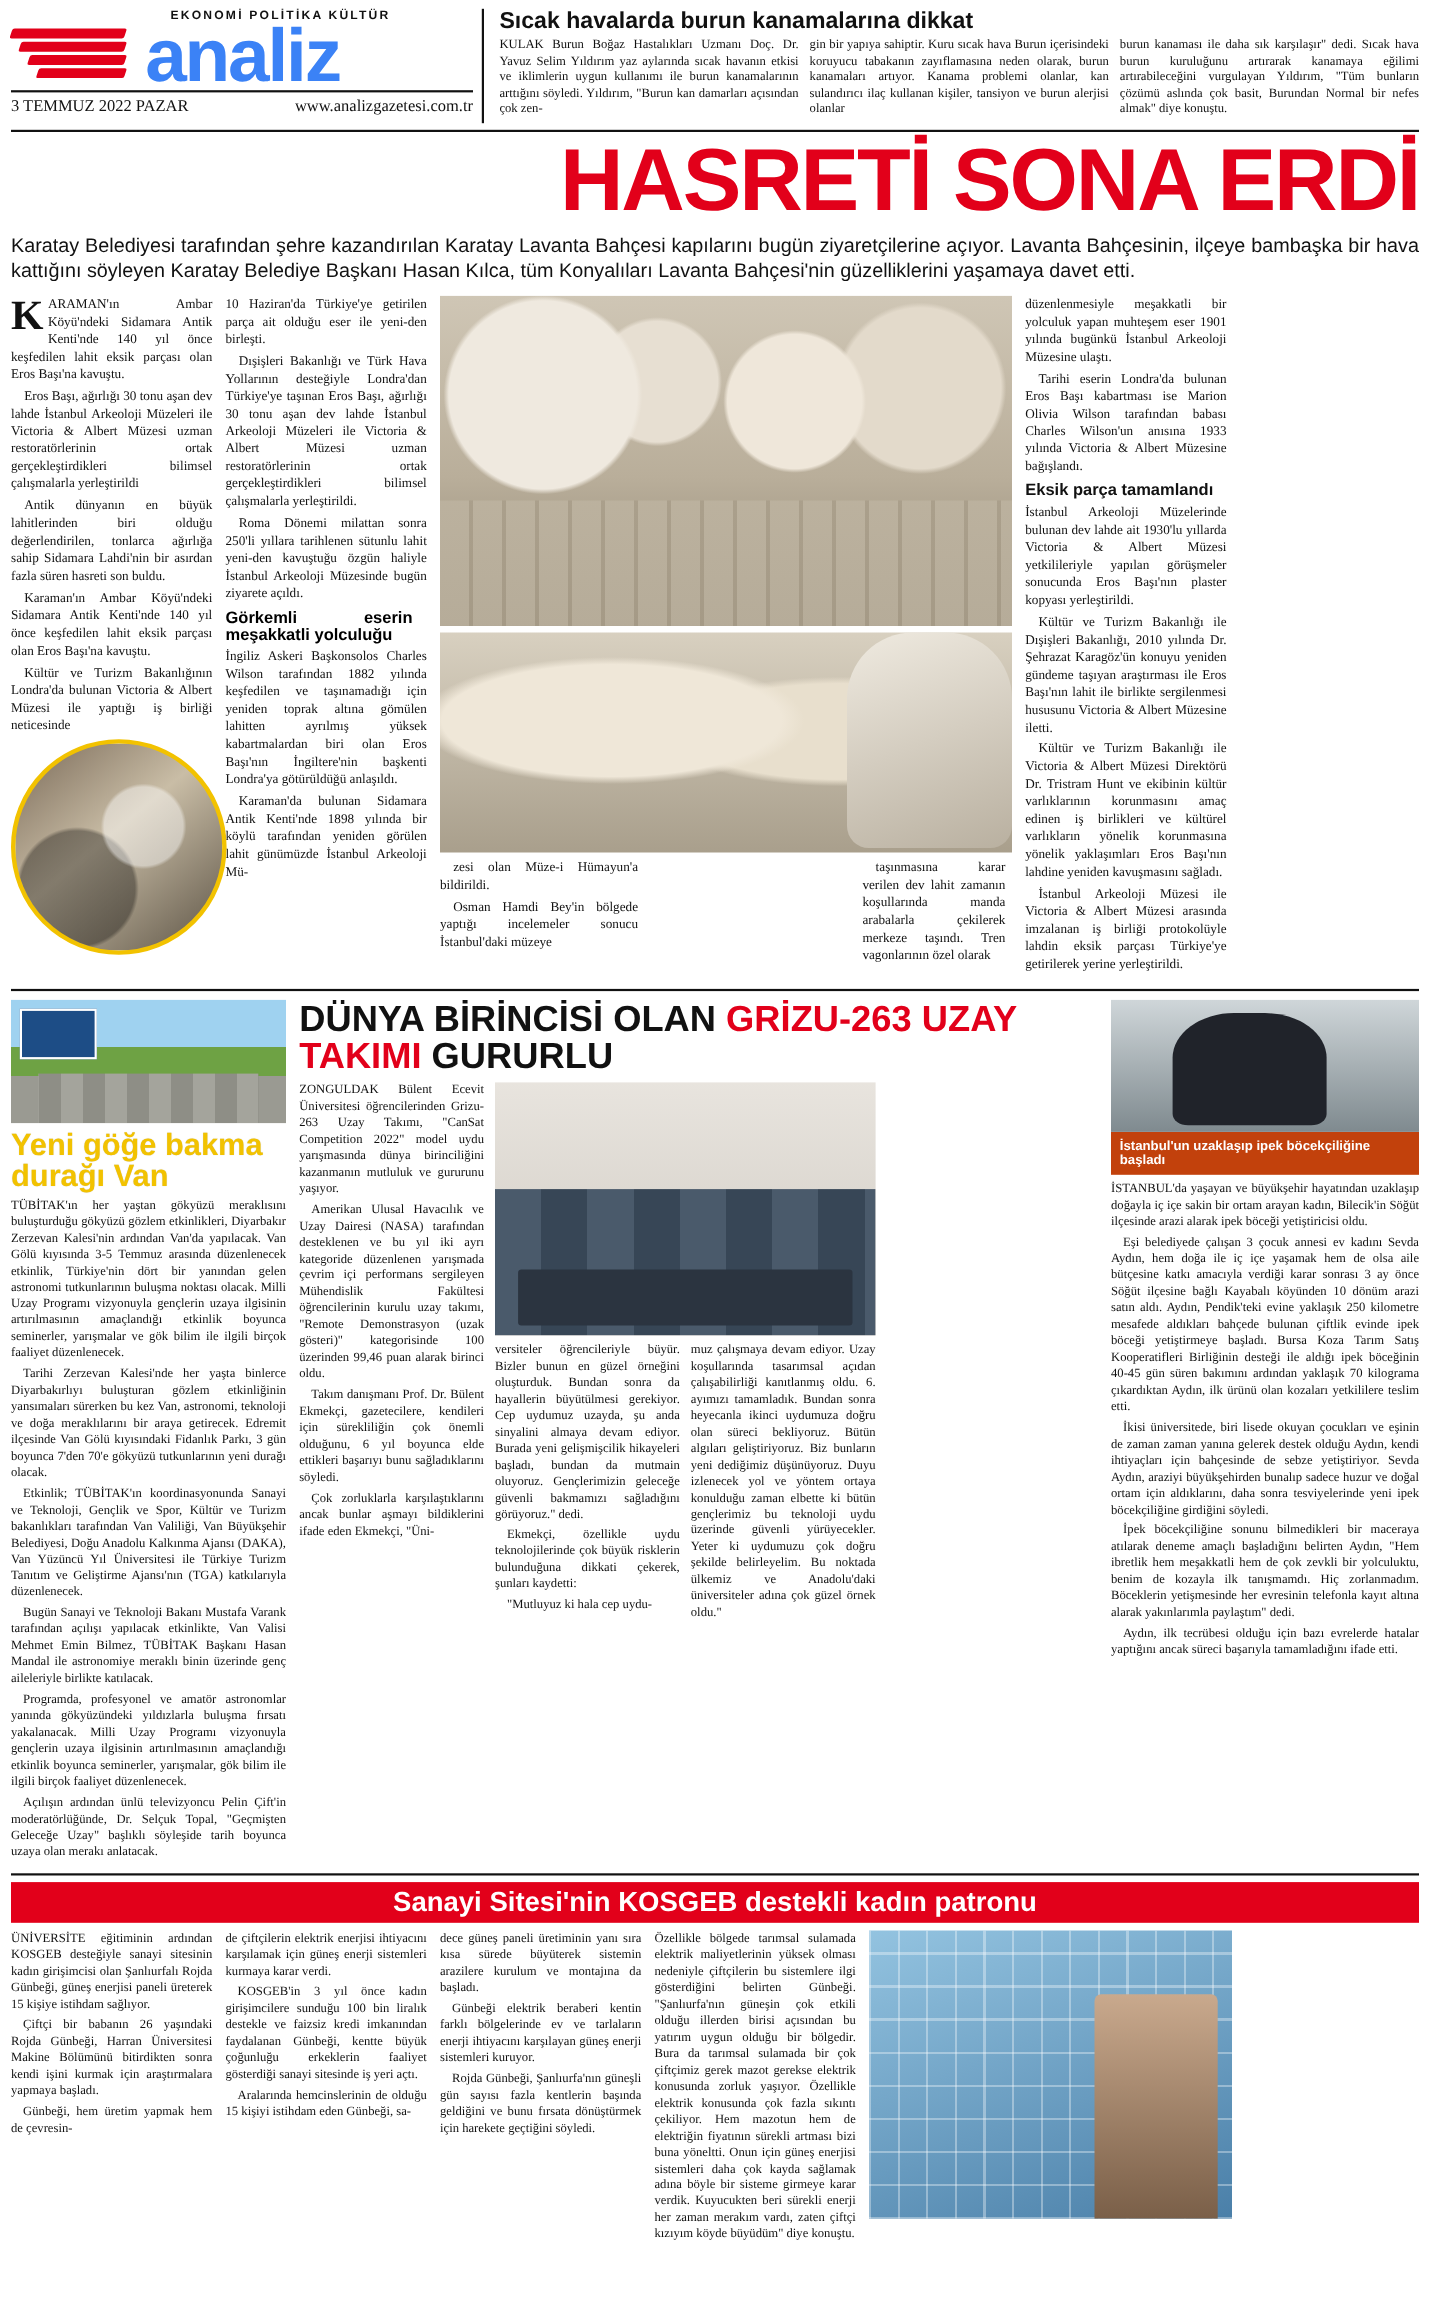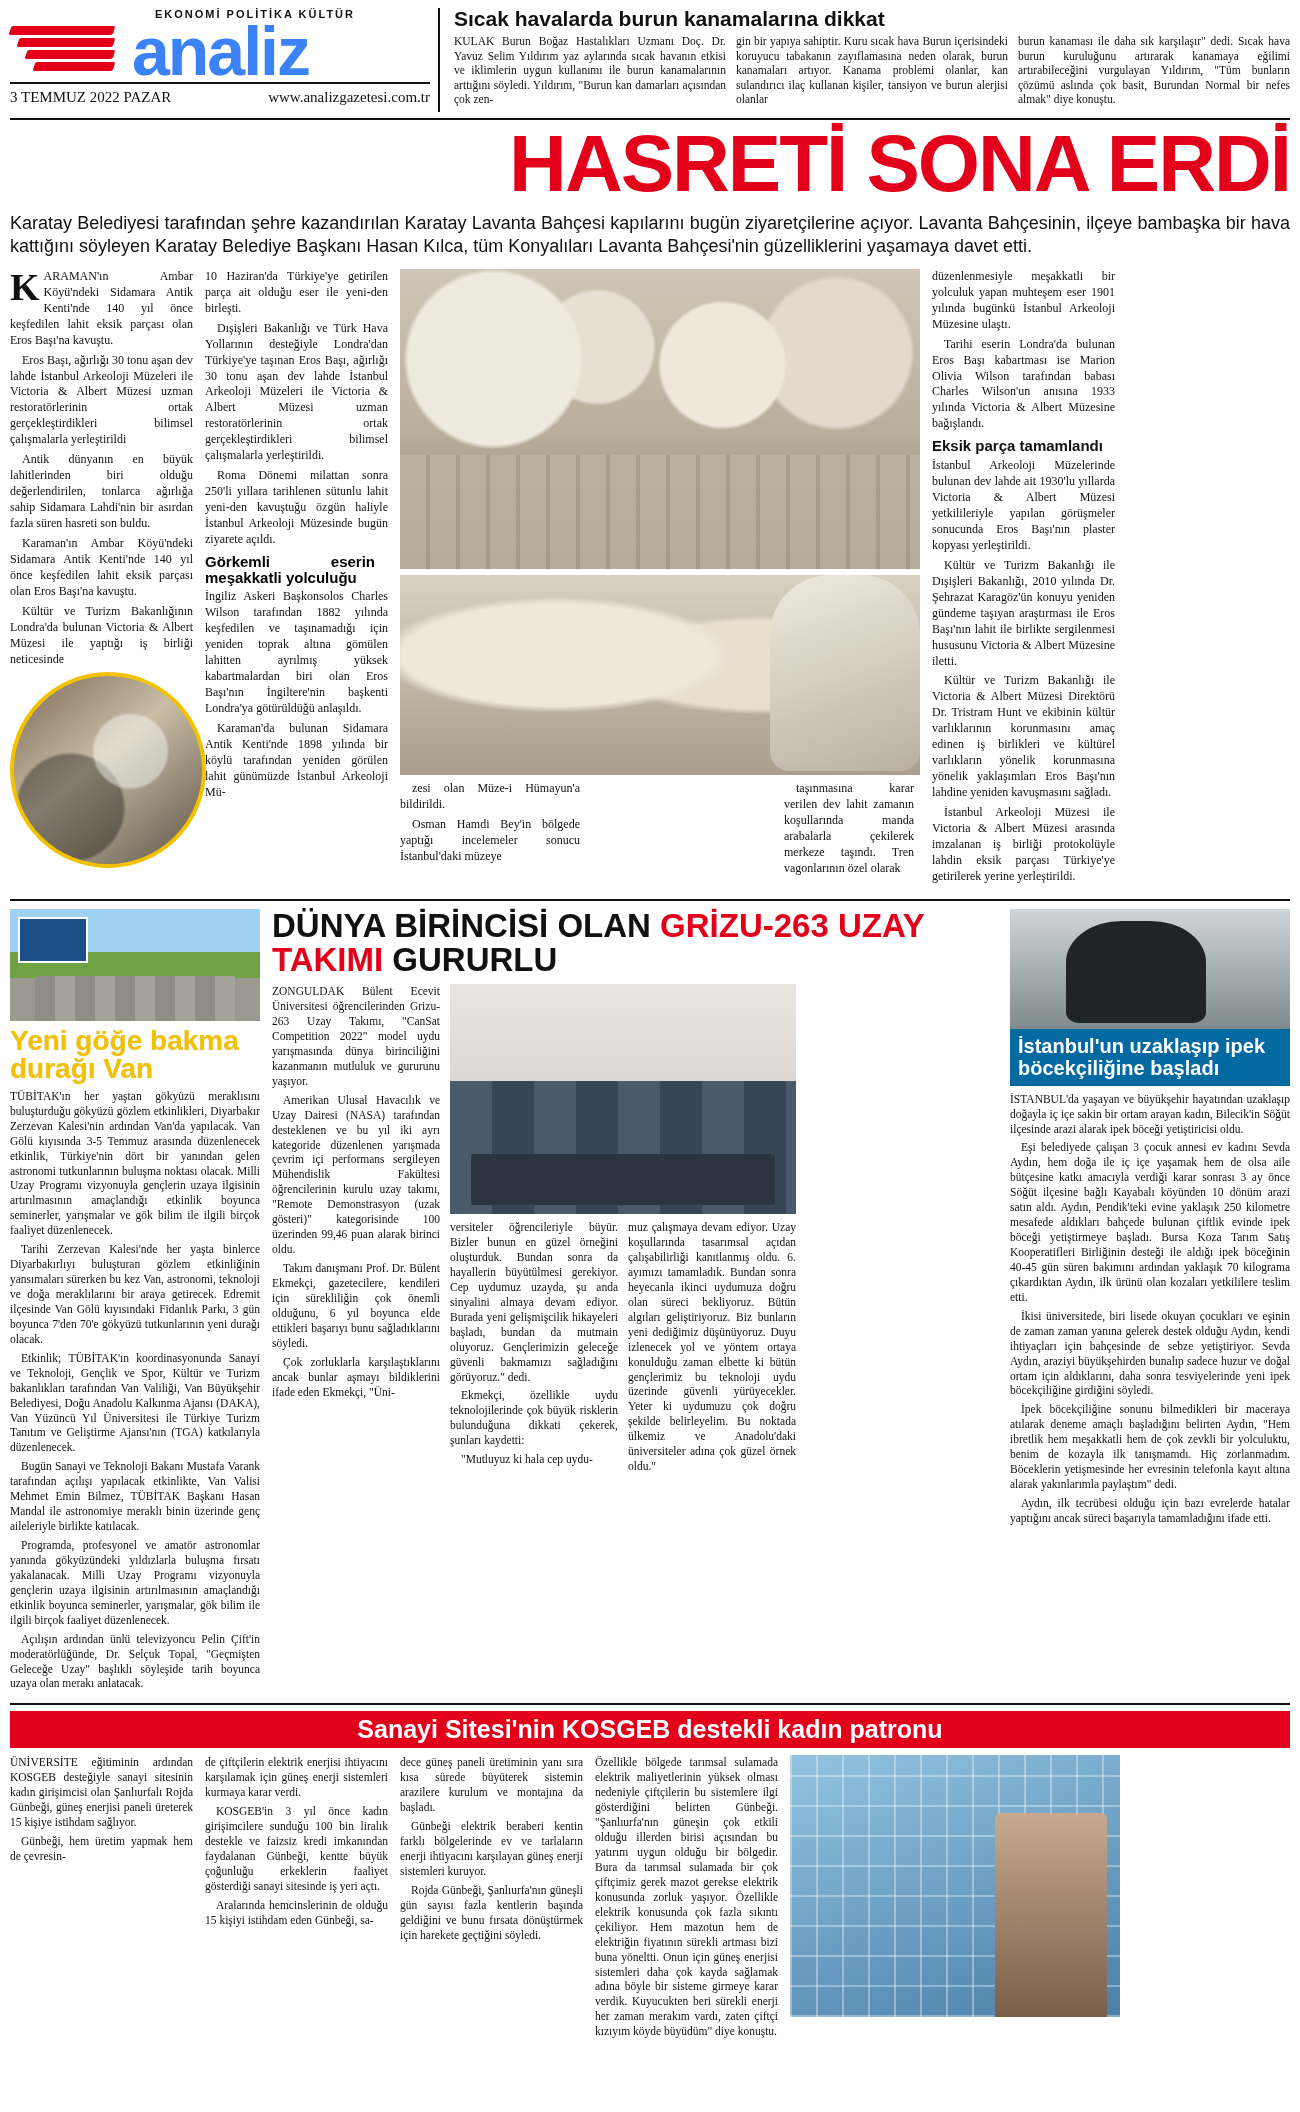--- a/index.html
+++ b/index.html
@@ -167,22 +167,22 @@
     background:repeating-linear-gradient(90deg,#4a5a6b 0 42px,#374656 42px 84px);
   }
   .ph-team::after{
     content:""; position:absolute; left:6%; right:6%; bottom:4%; height:22%;
     background:#2b3440; border-radius:3px;
   }
 
   .ph-silk { width:100%; height:120px; background:linear-gradient(#cfd6d9,#7f8a8f); position:relative; overflow:hidden;}
   .ph-silk::after{ content:""; position:absolute; left:20%; top:10%; width:50%; height:85%; background:#20232a; border-radius:40% 40% 10% 10%; }
   .banner-red {
-    background:#0369a1; color:#fff; font-family:"Liberation Sans", sans-serif;
-    font-weight:bold; font-size:20px; line-height:1.12; padding:6px 8px;
+    background:#c2410c; color:#fff; font-family:"Liberation Sans", sans-serif;
+    font-weight:bold; font-size:12px; line-height:1.12; padding:6px 8px;
   }
   .s2-right .body { font-size:11.5px; line-height:1.3; text-align:justify; margin-top:6px; }
   .s2-right .body p { margin:0 0 4px 0; text-indent:11px; }
 
   
   .sec3 { margin-top:8px; border-top:2px solid #111; padding-top:6px; }
   .sec3-title {
     background:#e2001a; color:#fff; font-family:"Liberation Sans", sans-serif;
     font-weight:bold; font-size:25px; text-align:center; padding:4px 6px;
   }
@@ -344,20 +344,21 @@
         <p>Aydın, ilk tecrübesi olduğu için bazı evrelerde hatalar yaptığını ancak süreci başarıyla tamamladığını ifade etti.</p>
       </div>
     </div>
   </div>
 
   <div class="sec3">
     <div class="sec3-title">Sanayi Sitesi'nin KOSGEB destekli kadın patronu</div>
     <div class="sec3-body">
       <div class="c">
         <p style="text-indent:0">ÜNİVERSİTE eğitiminin ardından KOSGEB desteğiyle sanayi sitesinin kadın girişimcisi olan Şanlıurfalı Rojda Günbeği, güneş enerjisi paneli üreterek 15 kişiye istihdam sağlıyor.</p>
+        <p>Çiftçi bir babanın 26 yaşındaki Rojda Günbeği, Harran Üniversitesi Makine Bölümünü bitirdikten sonra kendi işini kurmak için araştırmalara yapmaya başladı.</p>
         <p>Günbeği, hem üretim yapmak hem de çevresin-</p>
       </div>
       <div class="c">
         <p style="text-indent:0">de çiftçilerin elektrik enerjisi ihtiyacını karşılamak için güneş enerji sistemleri kurmaya karar verdi.</p>
         <p>KOSGEB'in 3 yıl önce kadın girişimcilere sunduğu 100 bin liralık destekle ve faizsiz kredi imkanından faydalanan Günbeği, kentte büyük çoğunluğu erkeklerin faaliyet gösterdiği sanayi sitesinde iş yeri açtı.</p>
         <p>Aralarında hemcinslerinin de olduğu 15 kişiyi istihdam eden Günbeği, sa-</p>
       </div>
       <div class="c">
         <p style="text-indent:0">dece güneş paneli üretiminin yanı sıra kısa sürede büyüterek sistemin arazilere kurulum ve montajına da başladı.</p>
         <p>Günbeği elektrik beraberi kentin farklı bölgelerinde ev ve tarlaların enerji ihtiyacını karşılayan güneş enerji sistemleri kuruyor.</p>

